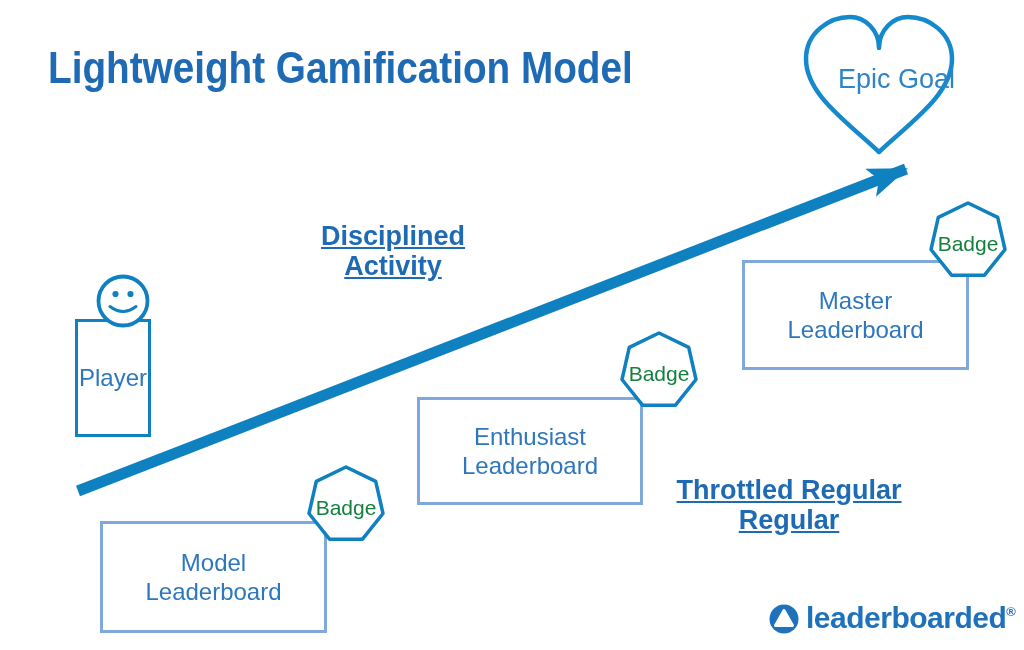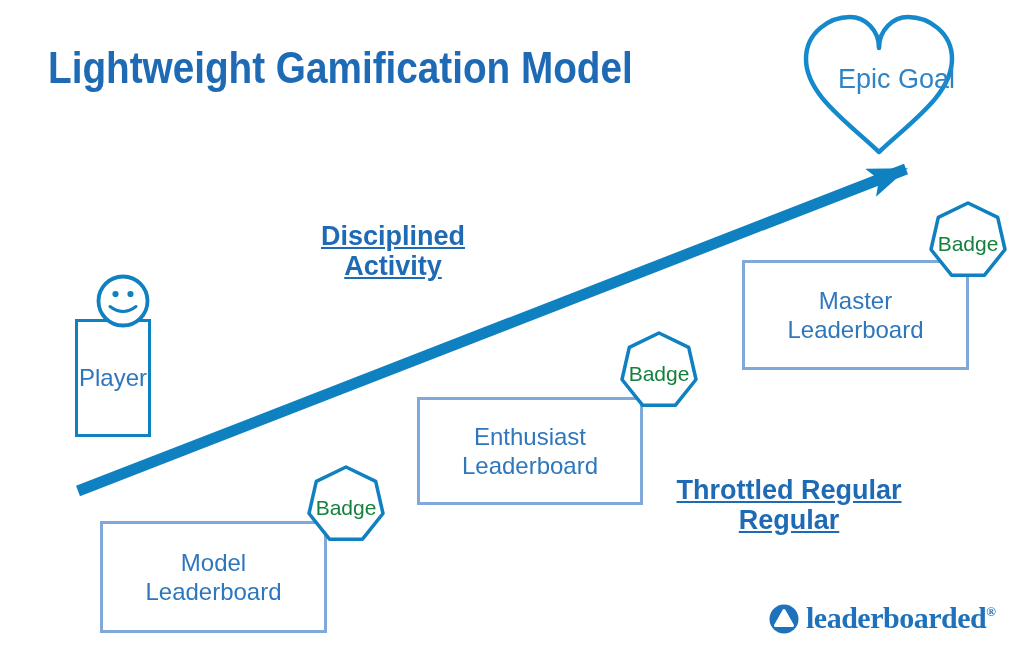--- a/index.html
+++ b/index.html
@@ -102,15 +102,15 @@
 
   <div class="abs box lb-box" style="left:725px;top:260px;width:227px;height:110px;margin-left:17px;">
     <span style="display:block">Master</span>
     <span style="display:block">Leaderboard</span>
   </div>
 
   <div class="abs badge-label" style="left:306px;top:496px;">Badge</div>
   <div class="abs badge-label" style="left:619px;top:362px;">Badge</div>
   <div class="abs badge-label" style="left:928px;top:232px;">Badge</div>
 
-  <div class="abs logo-text" style="left:806px;top:601px;font-family:Liberation Serif, serif;"><span>leaderboarded</span><span class="reg">®</span></div>
+  <div class="abs logo-text" style="left:806px;top:601px;"><span>leaderboarded</span><span class="reg">®</span></div>
 
 </div>
 
 </body></html>

